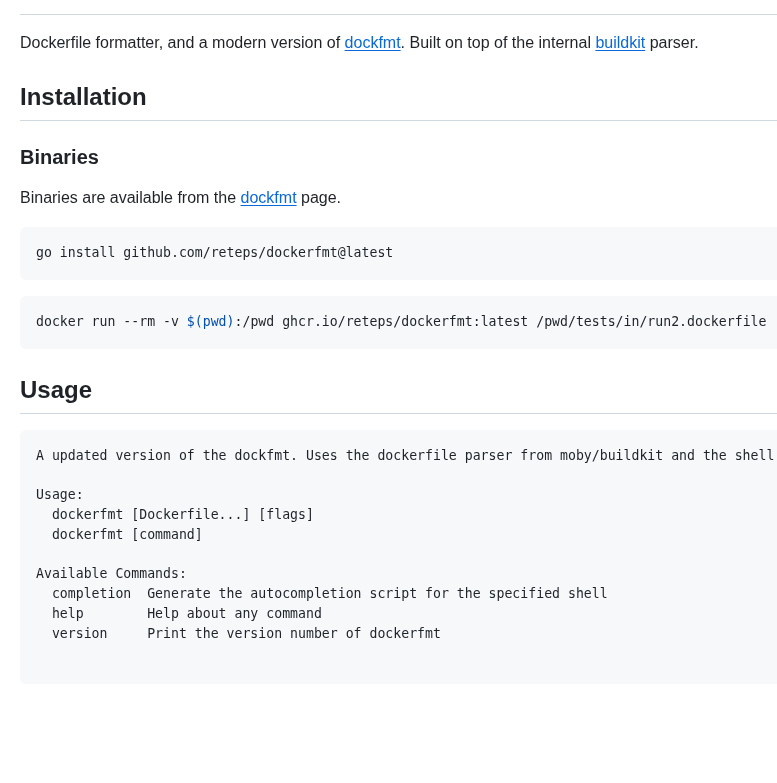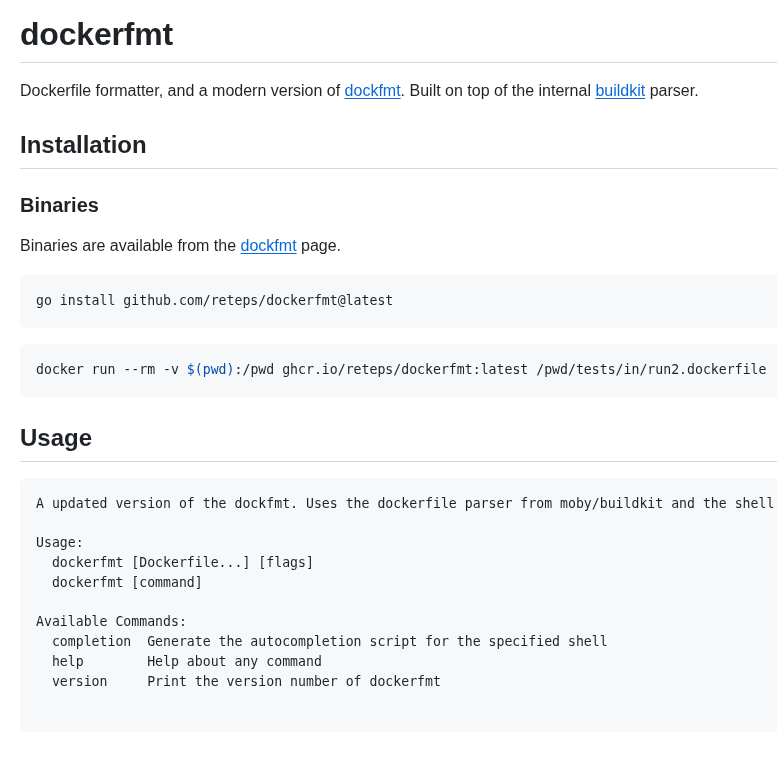--- a/index.html
+++ b/index.html
@@ -86,21 +86,20 @@
     padding-bottom:40px;
   }
   .tok-blue{color:var(--hl-blue);}
   .code-line{display:block;min-height:19px;}
 </style>
 </head>
 <body>
 
 <div class="page">
 
-  <h1 class="title">dockerfmt</h1>
   <hr class="rule">
 
   <p class="para"><span>Dockerfile formatter, and a modern version of </span><a class="link" href="#">dockfmt</a><span>. Built on top of the internal </span><a class="link" href="#">buildkit</a><span> parser.</span></p>
 
   <h2 class="section">Installation</h2>
   <hr class="rule">
 
   <h3 class="sub">Binaries</h3>
 
   <p class="para"><span>Binaries are available from the </span><a class="link" href="#">dockfmt</a><span> page.</span></p>

